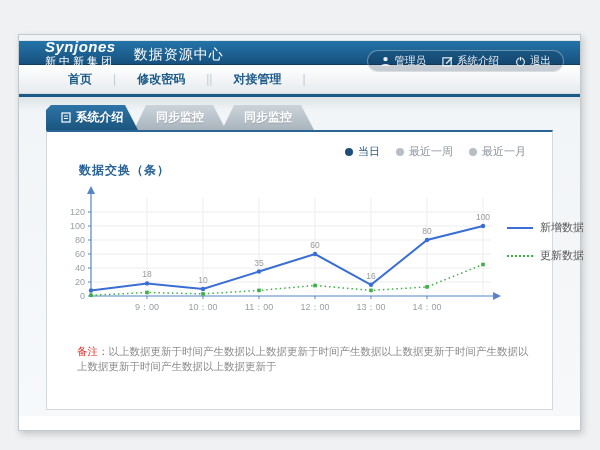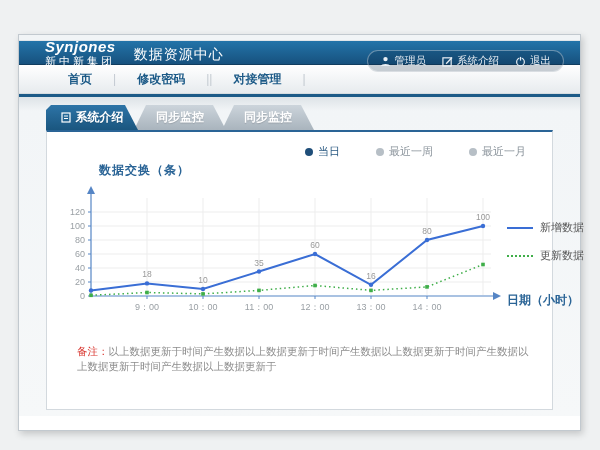--- a/index.html
+++ b/index.html
@@ -58,27 +58,27 @@
   .tab.active {
     background:linear-gradient(#2d74a7,#1a567f); z-index:2;
     clip-path:polygon(0 100%, 0 5px, 5px 0, calc(100% - 13px) 0, 100% 100%);
   }
   .tab.inactive { background:linear-gradient(#ccd4db,#a9b4bd); z-index:1; }
   .panel {
     background:#fff; border:1px solid #d3d9de; border-top:2px solid #2a6496;
     height:280px; position:relative;
   }
   
-  .periods { position:absolute; top:12px; right:26px; display:flex; gap:36px; font-size:11px; }
+  .periods { position:absolute; top:12px; right:26px; display:flex; gap:16px; font-size:11px; }
   .period { display:flex; align-items:center; gap:5px; color:#8a939b; cursor:pointer; }
   .period .dot { width:8px; height:8px; border-radius:50%; background:#b7bfc6; }
   .period.selected { color:#2b5a82; }
   .period.selected .dot { background:#1f4e79; }
 
-  .chart-title { position:absolute; top:30px; left:32px; color:#2a6496; font-weight:bold; font-size:12px; letter-spacing:1px;margin-left:20px; }
+  .chart-title { position:absolute; top:30px; left:32px; color:#2a6496; font-weight:bold; font-size:12px; letter-spacing:1px; }
   .chart-row { position:absolute; top:52px; left:8px; display:flex; }
   .legend-col { width:100px; position:relative; display:flex; flex-direction:column; padding-top:36px; gap:13px; }
   .legend-item { display:flex; align-items:center; gap:7px; font-size:11px; color:#555; }
   .legend-line { width:26px; height:0; }
   .legend-line.solid { border-top:2px solid #3a6ed5; }
   .legend-line.dotted { border-top:2px dotted #3fae49; }
   .xaxis-label { position:absolute; top:108px; left:0; color:#2a6496; font-weight:bold; font-size:12px; }
 
   .footnote { position:absolute; left:30px; right:16px; top:212px; font-size:10.5px; color:#8d8d8d; line-height:1.4; }
   .footnote .note-label { color:#d8332c; }
@@ -241,21 +241,20 @@
           </svg>
         <div class="legend-col">
           <div class="legend-item">
               <span class="legend-line solid" style="border-top-color: rgb(58, 110, 213);"></span>
               <span>新增数据</span>
             </div>
             <div class="legend-item">
               <span class="legend-line dotted" style="border-top-color: rgb(63, 174, 73);"></span>
               <span>更新数据</span>
             </div>
-            <div class="xaxis-label">日期（小时）</div>
         </div>
       </div>
 
       <div class="footnote">
         <span class="note-label">备注：</span><span>以上数据更新于时间产生数据以上数据更新于时间产生数据以上数据更新于时间产生数据以上数据更新于时间产生数据以上数据更新于</span>
       </div>
     </div>
   </div>
 </div>
 

